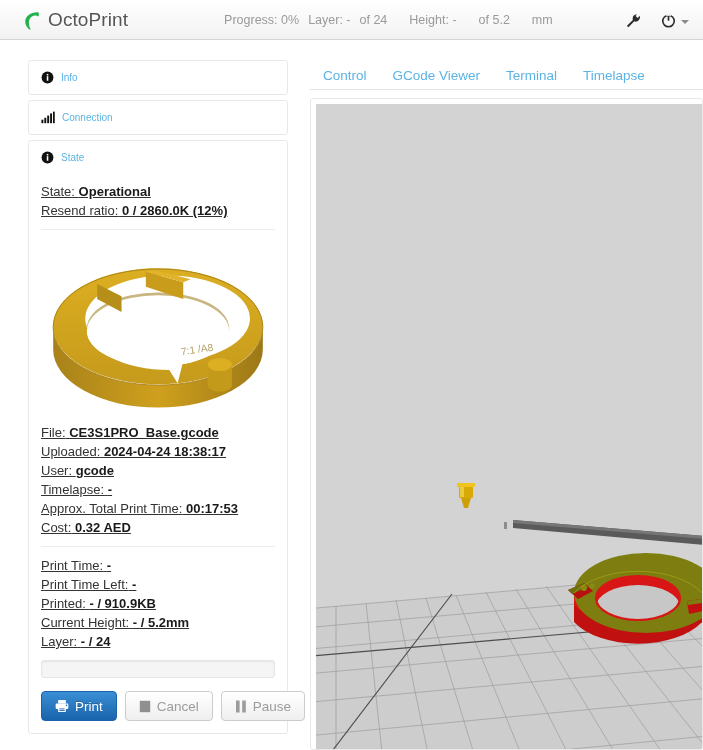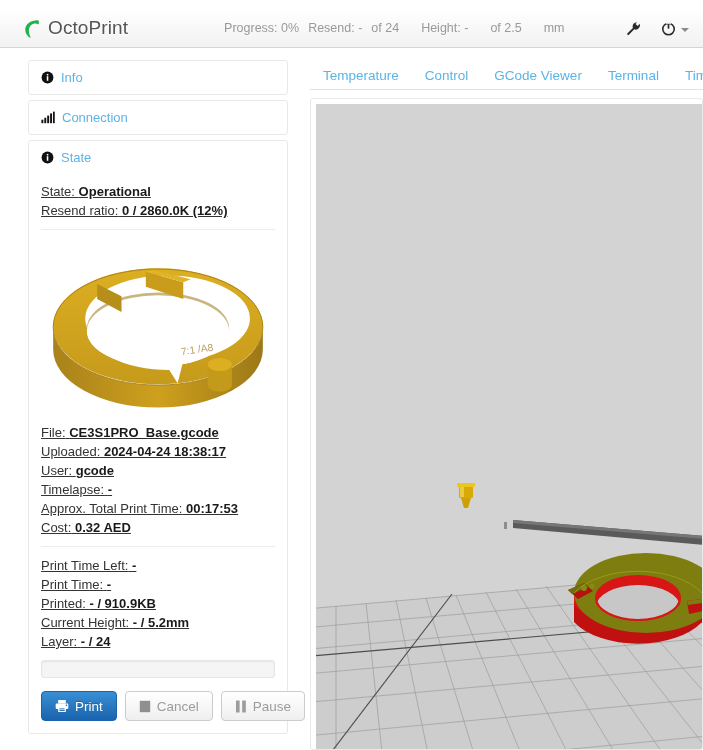--- a/index.html
+++ b/index.html
@@ -8,21 +8,21 @@
     width: 703px; height: 750px;
     overflow: hidden;
     background: #ffffff;
     font-family: "Liberation Sans", sans-serif;
     font-size: 13px;
     color: #333333;
   }
 
   
   #navbar {
-    position: absolute; top: 8px; left: 0;
+    position: absolute; top: 0; left: 0;
     width: 703px; height: 40px;
     background: linear-gradient(to bottom, #ffffff 0%, #f2f2f2 100%);
     border-bottom: 1px solid #d4d4d4;
     display: flex; align-items: center;
   }
   #brand {
     display: flex; align-items: center;
     margin-left: 22px;
     font-size: 19px;
     color: #555555;
@@ -72,21 +72,21 @@
   .accordion {
     background: #ffffff;
     border: 1px solid #e8e8e8;
     border-radius: 3px;
     margin-bottom: 5px;
   }
   .accordion-head {
     height: 33px;
     display: flex; align-items: center;
     padding: 0 12px;
-    font-size: 13px;
+    font-size: 10px;
     color: #5bb4e5;
     cursor: pointer;
   }
   .accordion-head .ic {
     margin-right: 7px;
     display: flex; align-items: center;
     color: #111111;
   }
   .accordion-body {
     padding: 8px 12px 12px 12px;
@@ -192,24 +192,24 @@
                  C8.4 20.0 8.8 19.6 8.6 19.2 C7.3 16.8 6.8 14.4 6.9 12.2
                  C7.1 8.0 10.0 5.5 13.6 5.5 C14.6 5.5 15.3 5.8 15.8 6.2
                  C16.2 6.5 16.8 6.3 16.8 5.8 L16.8 3.0 C16.8 2.5 16.2 2.2 15.5 2.2 Z" fill="#22b24c"></path>
       </svg>
     </span>
     <span>OctoPrint</span>
   </div>
 
   <div id="navstats">
     <span class="stat">Progress: 0%</span>
-    <span class="stat">Resend: -</span>
+    <span class="stat">Layer: -</span>
     <span class="stat gap">of 24</span>
     <span class="stat gap">Height: -</span>
-    <span class="stat gap">of 2.5</span>
+    <span class="stat gap">of 5.2</span>
     <span class="stat">mm</span>
   </div>
 
   <div id="navicons">
     <span class="navicon">
       <svg width="15" height="15" viewBox="0 0 16 16">
         <path d="M11.6 1.2 a4.6 4.6 0 0 0-4.3 6.2 L1.6 13.1 a1.1 1.1 0 0 0 0 1.5
                  a1.1 1.1 0 0 0 1.5 0 l5.7-5.7 a4.6 4.6 0 0 0 5.9-5.9 L12.4 5.3
                  L10.3 3.2 Z" fill="#2b2b2b"></path>
       </svg>
@@ -341,25 +341,25 @@
         <div class="info-line">
           <span>Cost:</span>
           <b>0.32 AED</b>
         </div>
       </div>
 
       <hr class="sep">
 
       <div>
         <div class="info-line">
+          <span>Print Time:</span>
+          <b>-</b>
+        </div>
+        <div class="info-line">
           <span>Print Time Left:</span>
-          <b>-</b>
-        </div>
-        <div class="info-line">
-          <span>Print Time:</span>
           <b>-</b>
         </div>
         <div class="info-line">
           <span>Printed:</span>
           <b>- / 910.9KB</b>
         </div>
         <div class="info-line">
           <span>Current Height:</span>
           <b>- / 5.2mm</b>
         </div>
@@ -406,21 +406,20 @@
         </div>
       </div>
 
     </div>
   </div>
 </div>
 
 <div id="main">
 
   <div id="tabs">
-    <div class="tab">Temperature</div>
     <div class="tab">Control</div>
     <div class="tab">GCode Viewer</div>
     <div class="tab">Terminal</div>
     <div class="tab">Timelapse</div>
   </div>
 
   <div id="viewport-card">
     <div id="viewport">
       <svg width="388" height="647" viewBox="0 0 388 647">
 

